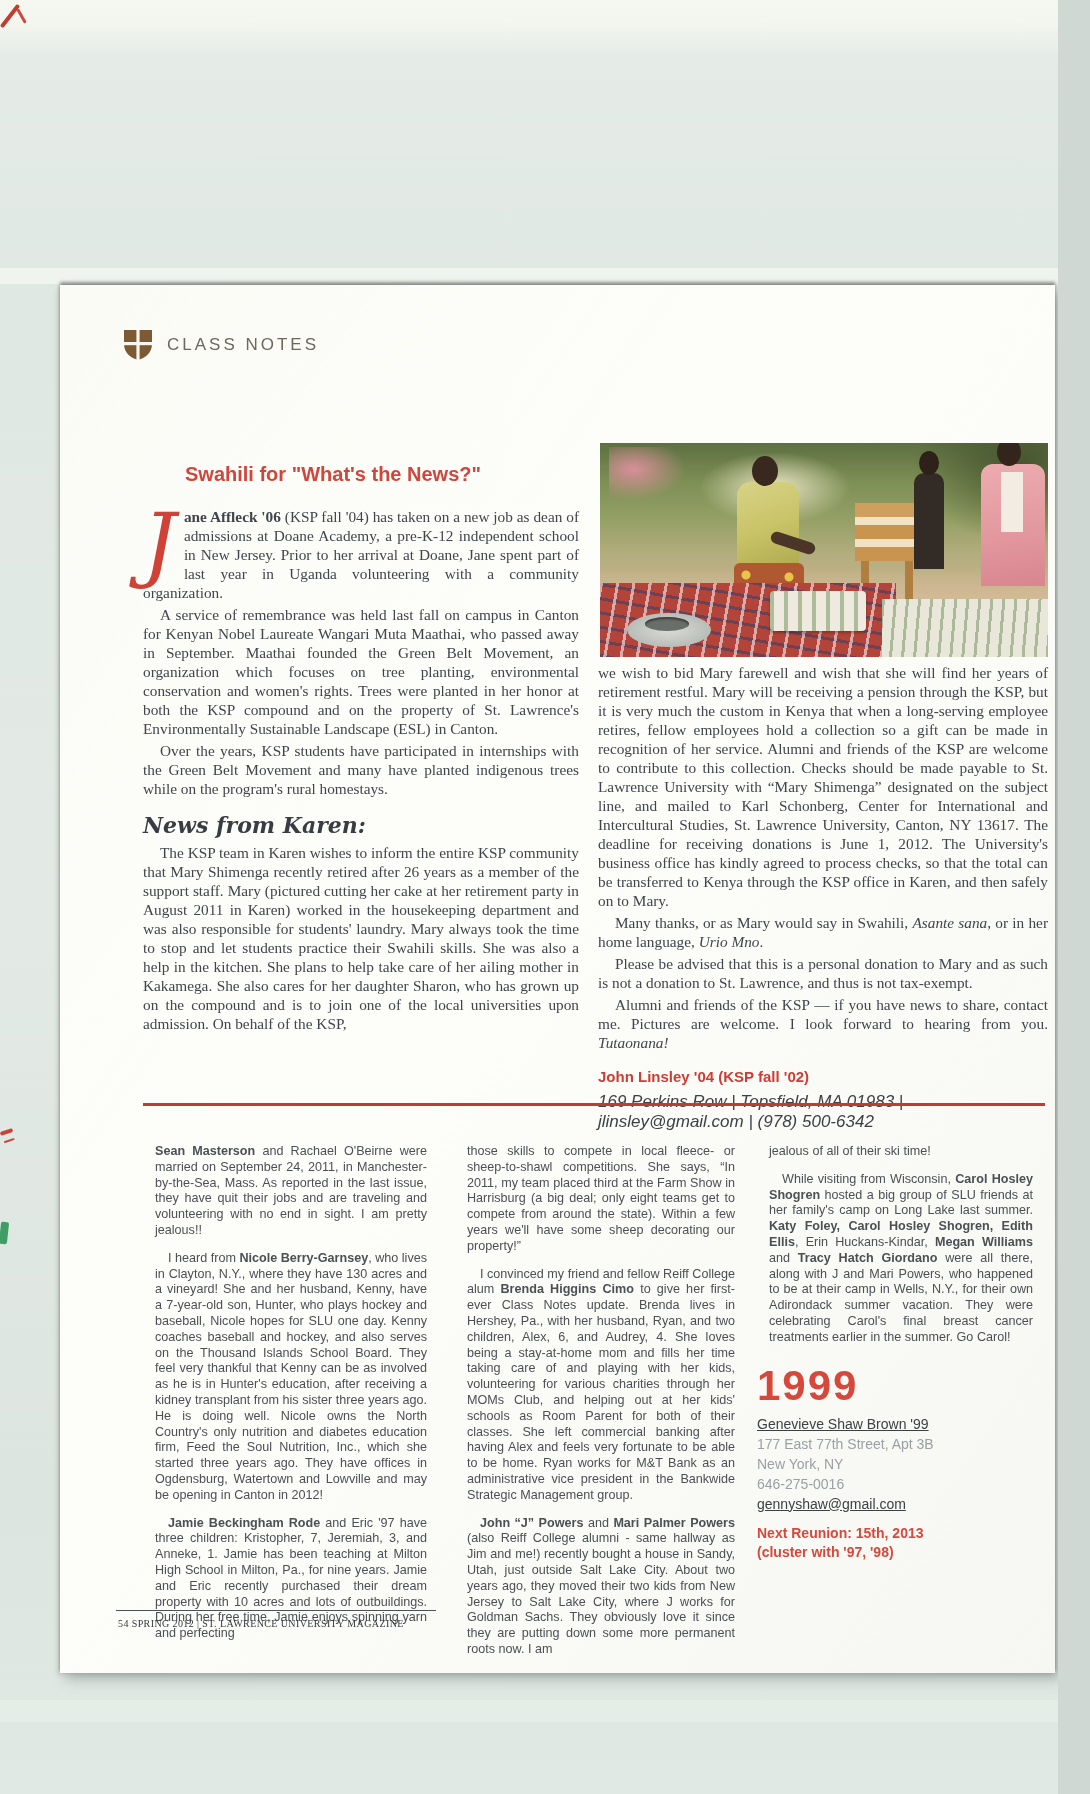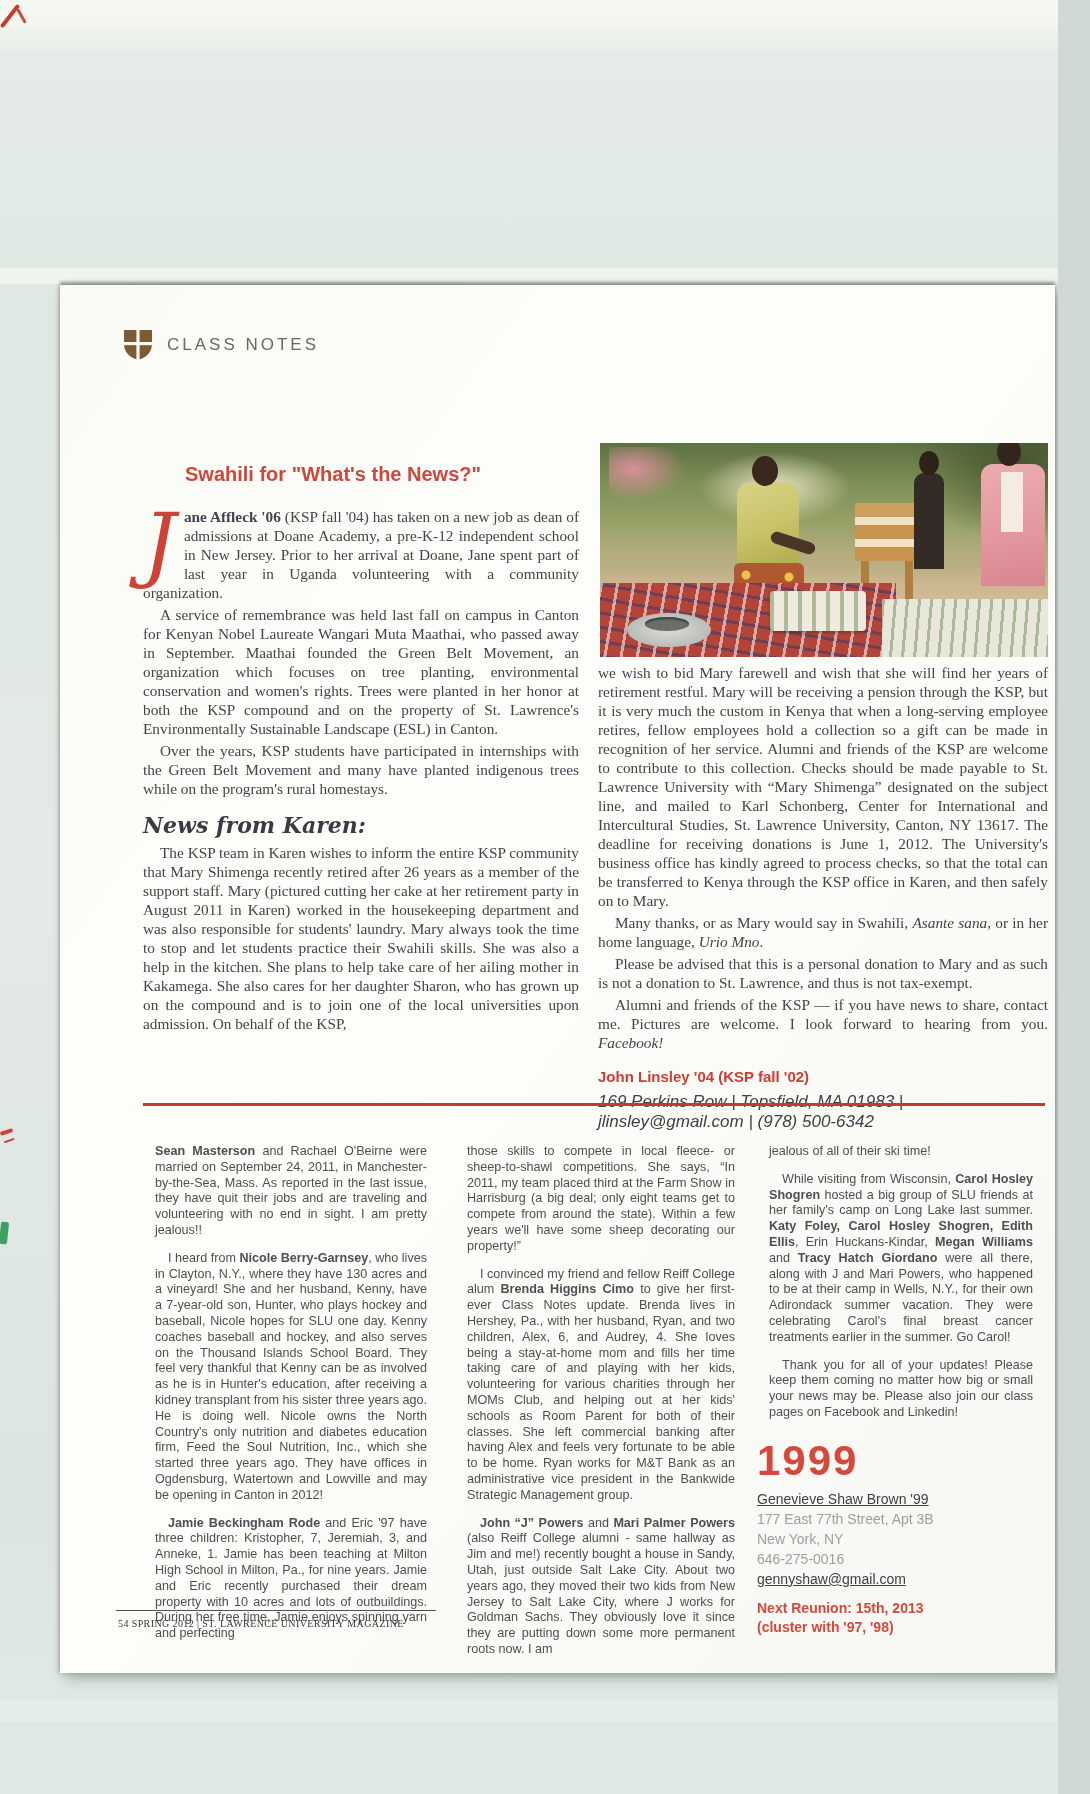--- a/index.html
+++ b/index.html
@@ -141,21 +141,21 @@
       <div class="ph ph-table-red"></div>
       <div class="ph ph-table-white"></div>
       <div class="ph ph-cake"></div>
       <div class="ph ph-bowl"></div>
     </div>
 
     <div class="col-right serif">
       <p>we wish to bid Mary farewell and wish that she will find her years of retirement restful.  Mary will be receiving a pension through the KSP, but it is very much the custom in Kenya that when a long-serving employee retires, fellow employees hold a collection so a gift can be made in recognition of her service. Alumni and friends of the KSP are welcome to contribute to this collection. Checks should be made payable to St. Lawrence University with “Mary Shimenga” designated on the subject line, and mailed to Karl Schonberg, Center for International and Intercultural Studies, St. Lawrence University, Canton, NY 13617. The deadline for receiving donations is June 1, 2012. The University's business office has kindly agreed to process checks, so that the total can be transferred to Kenya through the KSP office in Karen, and then safely on to Mary.</p>
       <p class="ind">Many thanks, or as Mary would say in Swahili, <i>Asante sana</i>, or in her home language, <i>Urio Mno</i>.</p>
       <p class="ind">Please be advised that this is a personal donation to Mary and as such is not a donation to St. Lawrence, and thus is not tax-exempt.</p>
-      <p class="ind">Alumni and friends of the KSP — if you have news to share, contact me. Pictures are welcome.  I look forward to hearing from you.  <i>Facebook!</i></p>
+      <p class="ind">Alumni and friends of the KSP — if you have news to share, contact me. Pictures are welcome.  I look forward to hearing from you.  <i>Tutaonana!</i></p>
       <div class="contact-name">John Linsley '04 (KSP fall '02)</div>
       <div class="contact-info">169 Perkins Row | Topsfield, MA 01983 | jlinsley@gmail.com | (978) 500-6342</div>
     </div>
 
     <div class="red-rule"></div>
 
     <div class="notes notes-col1">
       <p><b>Sean Masterson</b> and Rachael O'Beirne were married on September 24, 2011, in Manchester-by-the-Sea, Mass.  As reported in the last issue, they have quit their jobs and are traveling and volunteering with no end in sight.  I am pretty jealous!!</p>
       <p class="ind">I heard from <b>Nicole Berry-Garnsey</b>, who lives in Clayton, N.Y., where they have 130 acres and a vineyard! She and her husband, Kenny, have a 7-year-old son, Hunter, who plays hockey and baseball, Nicole hopes for SLU one day.  Kenny coaches baseball and hockey, and also serves on the Thousand Islands School Board. They feel very thankful that Kenny can be as involved as he is in Hunter's education, after receiving a kidney transplant from his sister three years ago. He is doing well.  Nicole owns the North Country's only nutrition and diabetes education firm, Feed the Soul Nutrition, Inc., which she started three years ago. They have offices in Ogdensburg, Watertown and Lowville and may be opening in Canton in 2012!</p>
       <p class="ind"><b>Jamie Beckingham Rode</b> and Eric '97 have three children: Kristopher, 7, Jeremiah, 3, and Anneke, 1. Jamie has been teaching at Milton High School in Milton, Pa., for nine years. Jamie and Eric recently purchased their dream property with 10 acres and lots of outbuildings. During her free time, Jamie enjoys spinning yarn and perfecting</p>
@@ -163,21 +163,20 @@
 
     <div class="notes notes-col2">
       <p>those skills to compete in local fleece- or sheep-to-shawl competitions. She says, “In 2011, my team placed third at the Farm Show in Harrisburg (a big deal; only eight teams get to compete from around the state). Within a few years we'll have some sheep decorating our property!”</p>
       <p class="ind">I convinced my friend and fellow Reiff College alum <b>Brenda Higgins Cimo</b> to give her first-ever Class Notes update.  Brenda lives in Hershey, Pa., with her husband, Ryan, and two children, Alex, 6, and Audrey, 4. She loves being a stay-at-home mom and fills her time taking care of and playing with her kids, volunteering for various charities through her MOMs Club, and helping out at her kids' schools as Room Parent for both of their classes.  She left commercial banking after having Alex and feels very fortunate to be able to be home. Ryan works for M&amp;T Bank as an administrative vice president in the Bankwide Strategic Management group.</p>
       <p class="ind"><b>John “J” Powers</b> and <b>Mari Palmer Powers</b> (also Reiff College alumni - same hallway as Jim and me!) recently bought a house in Sandy, Utah, just outside Salt Lake City. About two years ago, they moved their two kids from New Jersey to Salt Lake City, where J works for Goldman Sachs.  They obviously love it since they are putting down some more permanent roots now. I am</p>
     </div>
 
     <div class="notes notes-col3">
       <p>jealous of all of their ski time!</p>
       <p class="ind">While visiting from Wisconsin, <b>Carol Hosley Shogren</b> hosted a big group of SLU friends at her family's camp on Long Lake last summer. <b>Katy Foley, Carol Hosley Shogren, Edith Ellis</b>, Erin Huckans-Kindar, <b>Megan Williams</b> and <b>Tracy Hatch Giordano</b> were all there, along with J and Mari Powers, who happened to be at their camp in Wells, N.Y., for their own Adirondack summer vacation. They were celebrating Carol's final breast cancer treatments earlier in the summer.  Go Carol!</p>
-      <p class="ind">Thank you for all of your updates! Please keep them coming no matter how big or small your news may be. Please also join our class pages on Facebook and Linkedin!</p>
 
       <div class="year">1999</div>
       <div class="cl-line cl-dark">Genevieve Shaw Brown '99</div>
       <div class="cl-line cl-gray">177 East 77th Street, Apt 3B</div>
       <div class="cl-line cl-gray">New York, NY</div>
       <div class="cl-line cl-gray">646-275-0016</div>
       <div class="cl-line cl-dark">gennyshaw@gmail.com</div>
       <div class="cl-red first">Next Reunion: 15th, 2013</div>
       <div class="cl-red">(cluster with '97, '98)</div>
     </div>

